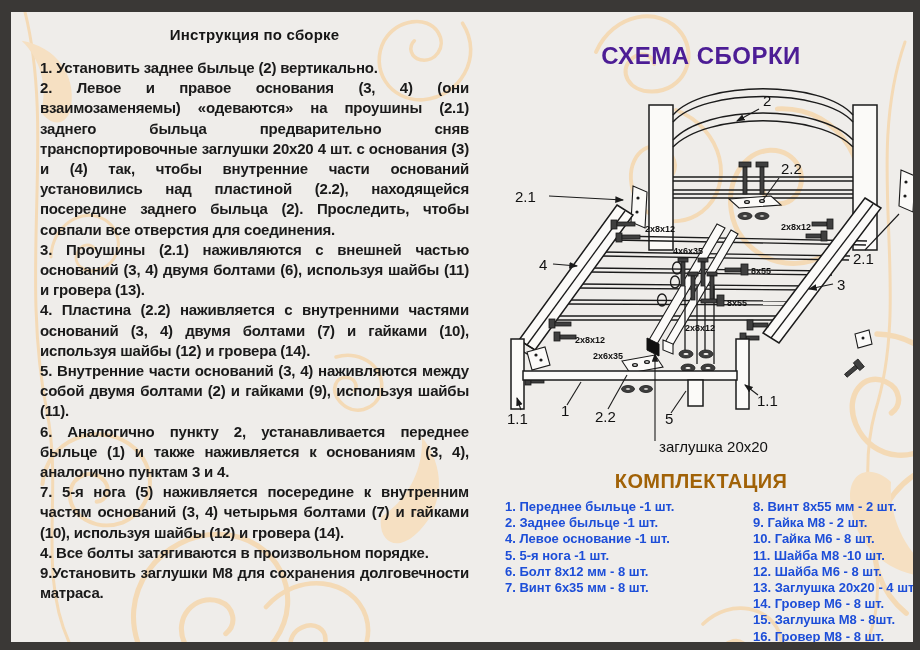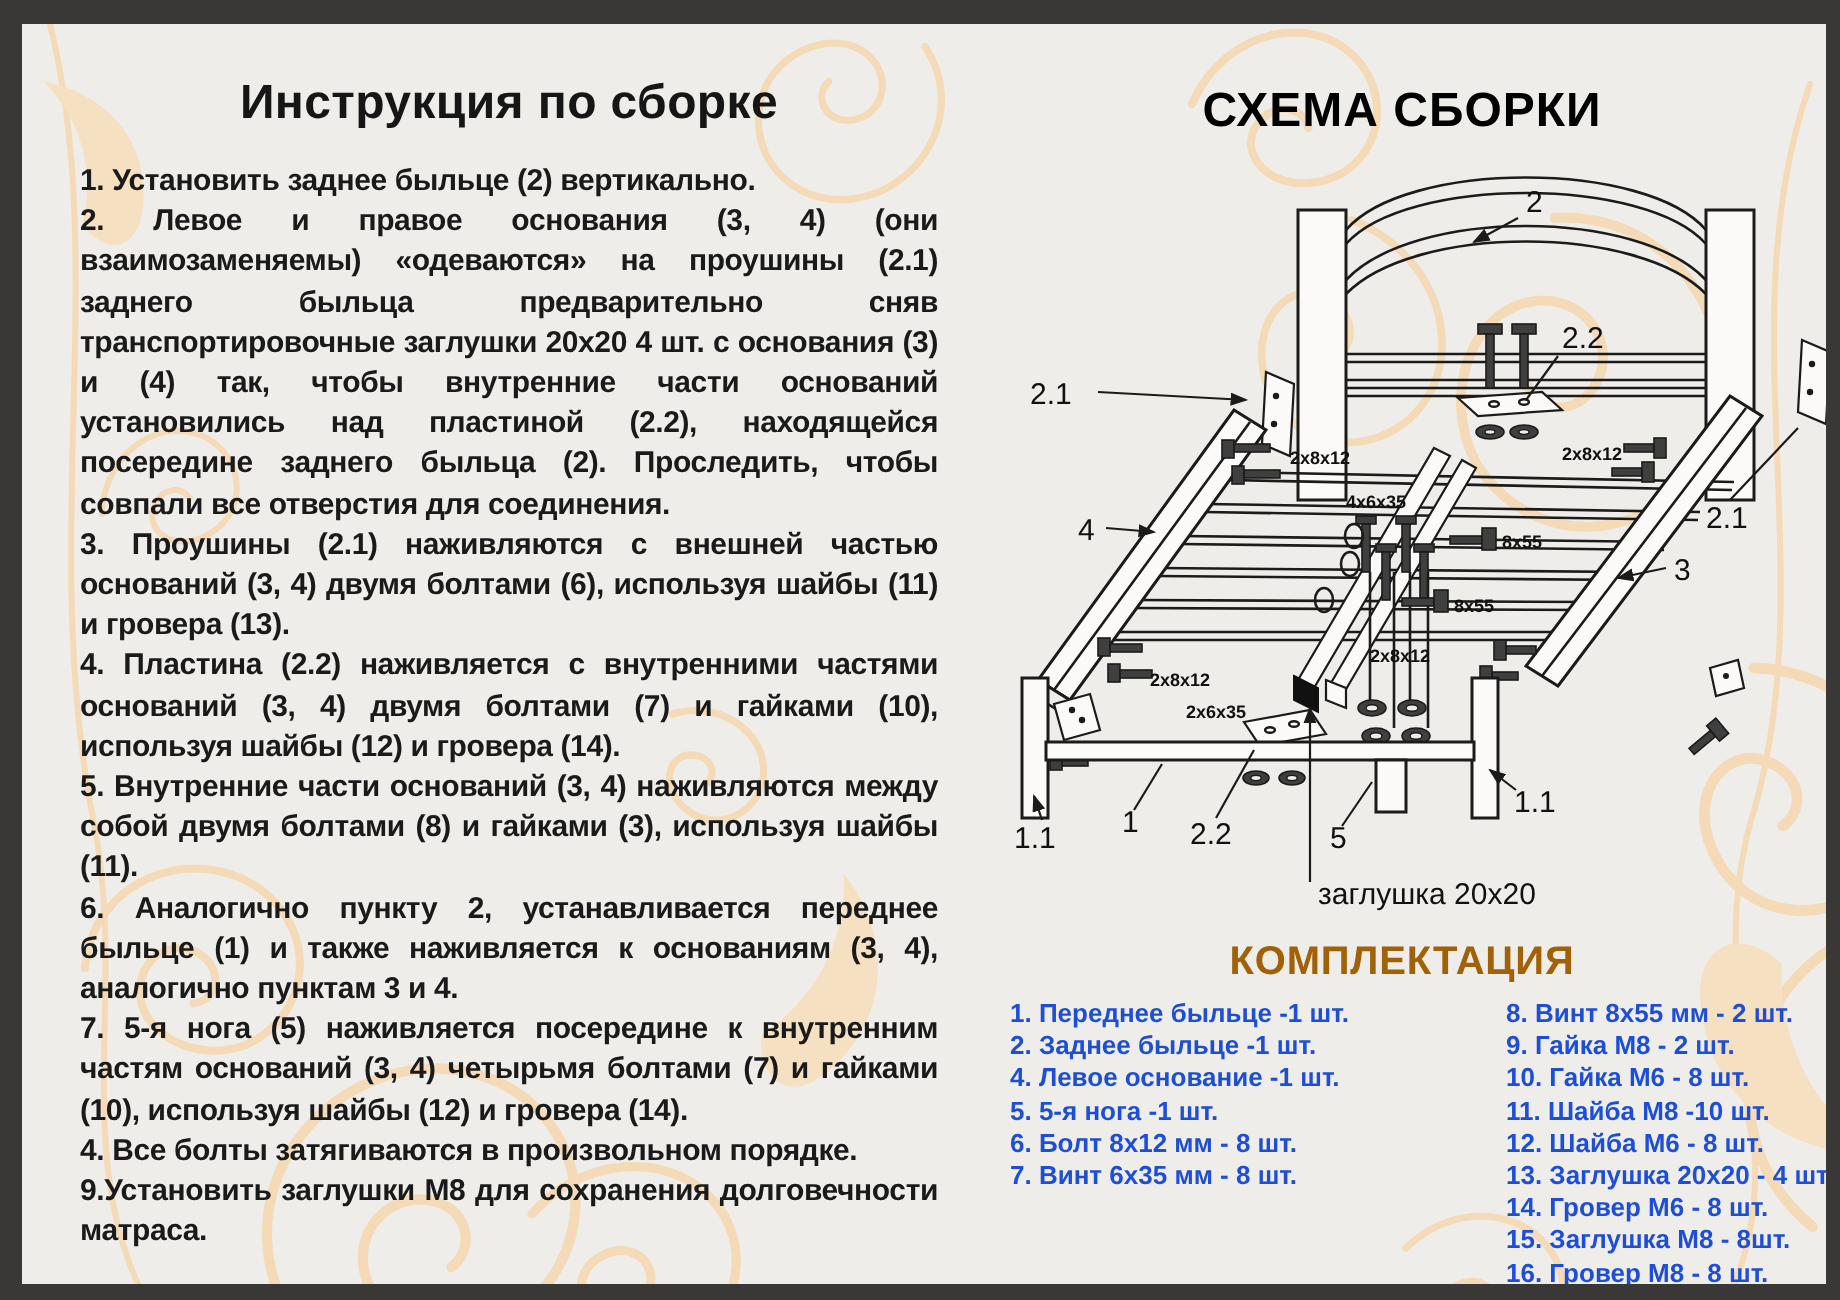--- a/index.html
+++ b/index.html
@@ -9,29 +9,29 @@
     font-family:"Liberation Sans","DejaVu Sans",sans-serif;
   }
   .page{
     position:absolute;left:11px;top:12px;right:7px;bottom:8px;
     background:#efedea;overflow:hidden;
   }
   .ornament{position:absolute;left:0;top:0;width:100%;height:100%;z-index:0;}
   .content{position:absolute;left:0;top:0;width:100%;height:100%;z-index:1;}
   .left-col{position:absolute;left:29px;top:14px;width:429px;color:#161616;}
   .doc-title{
-    text-align:center;font-size:24px;font-weight:bold;letter-spacing:.2px;margin:12px 0 15px 0;
+    text-align:center;font-size:15px;font-weight:bold;letter-spacing:.2px;margin:0 0 15px 0;
   }
   .steps p{
     margin:0;font-size:15px;line-height:20.2px;font-weight:bold;
     text-align:justify;letter-spacing:-0.2px;color:#1a1a1a;
   }
   .schema-title{
     position:absolute;left:478px;top:30px;width:424px;text-align:center;
-    font-size:24px;font-weight:bold;letter-spacing:.5px;color:#000000;
+    font-size:24px;font-weight:bold;letter-spacing:.5px;color:#4c1d95;
   }
   .diagram{position:absolute;left:464px;top:70px;width:445px;height:385px;}
   .kit-title{
     position:absolute;left:478px;top:458px;width:424px;text-align:center;
     font-size:20px;font-weight:bold;letter-spacing:.4px;color:#a16207;
   }
   .kit-col{position:absolute;top:487px;font-size:13px;font-weight:bold;color:#1d4ed8;}
   .kit-col .kit-item{line-height:16.2px;white-space:nowrap;}
   .kit-left{left:494px;width:245px;}
   .kit-right{left:742px;width:170px;}
@@ -78,21 +78,21 @@
 
   <div class="content">
 
     <div class="left-col">
       <h1 class="doc-title">Инструкция по сборке</h1>
       <div class="steps">
         <p>1. Установить заднее быльце (2) вертикально.</p>
         <p>2. Левое и правое основания (3, 4) (они взаимозаменяемы) «одеваются» на проушины (2.1) заднего быльца предварительно сняв транспортировочные заглушки 20х20 4 шт. с основания (3) и (4) так, чтобы внутренние части оснований установились над пластиной (2.2), находящейся посередине заднего быльца (2). Проследить, чтобы совпали все отверстия для соединения.</p>
         <p>3. Проушины (2.1) наживляются с внешней частью оснований (3, 4) двумя болтами (6), используя шайбы (11) и гровера (13).</p>
         <p>4. Пластина (2.2) наживляется с внутренними частями оснований (3, 4) двумя болтами (7) и гайками (10), используя шайбы (12) и гровера (14).</p>
-        <p>5. Внутренние части оснований (3, 4) наживляются между собой двумя болтами (8) и гайками (3), используя шайбы (11).</p>
+        <p>5. Внутренние части оснований (3, 4) наживляются между собой двумя болтами (2) и гайками (9), используя шайбы (11).</p>
         <p>6. Аналогично пункту 2, устанавливается переднее быльце (1) и также наживляется к основаниям (3, 4), аналогично пунктам 3 и 4.</p>
         <p>7. 5-я нога (5) наживляется посередине к внутренним частям оснований (3, 4) четырьмя болтами (7) и гайками (10), используя шайбы (12) и гровера (14).</p>
         <p>4. Все болты затягиваются в произвольном порядке.</p>
         <p>9.Установить заглушки М8 для сохранения долговечности матраса.</p>
       </div>
     </div>
 
     <div class="schema-title">СХЕМА СБОРКИ</div>
 
     <svg class="diagram" viewBox="0 0 445 385">

